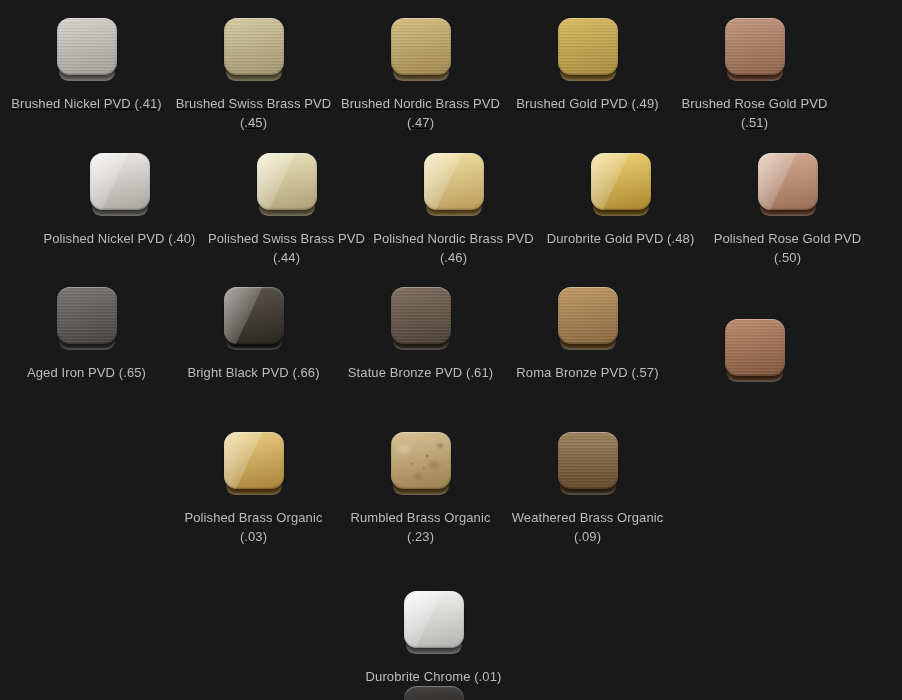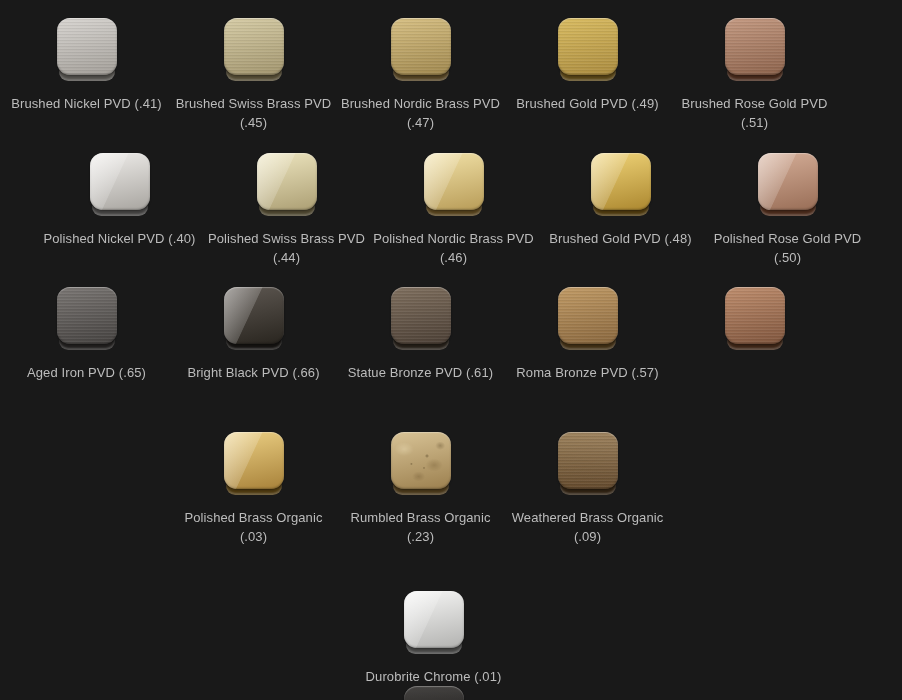--- a/index.html
+++ b/index.html
@@ -4,23 +4,23 @@
 <style>
   html, body { margin: 0; padding: 0; }
   body {
     width: 902px; height: 700px;
     background: #191919;
     overflow: hidden;
     font-family: "Liberation Sans", sans-serif;
   }
   .grid { width: 902px; }
   .row { display: flex; padding-left: 3px; }
-  .row:nth-of-type(1) { margin-top: 18px; }
+  .row:nth-of-type(1) { margin-top: 18px; text-decoration: underline; }
   .row:nth-of-type(2) { margin-top: 21px; padding-left: 36px; }
-  .row:nth-of-type(3) { margin-top: 20px; }
+  .row:nth-of-type(3) { margin-top: 20px; align-items: flex-end; }
   .row:nth-of-type(4) { margin-top: 50px; padding-left: 170px; }
   .row:nth-of-type(5) { margin-top: 45px; padding-left: 350px; flex-direction: column; }
   .cell {
     width: 167px;
     display: flex; flex-direction: column; align-items: center;
     cursor: pointer;
   }
   .swatch { position: relative; width: 60px; height: 63px; }
   .depth {
     position: absolute; left: 2px; right: 2px; bottom: 0; height: 13px;
@@ -159,21 +159,21 @@
           <div>Polished Nordic Brass PVD</div>
           <div>(.46)</div>
         </div>
   </div>
       <div class="cell" aria-label="Polished Gold PVD (.48)">
     <div class="swatch fx-polished">
       <div class="depth" style="background: rgb(76, 56, 14);"></div>
       <div class="face" style="background: linear-gradient(168deg, rgb(240, 212, 120), rgb(172, 136, 48));"></div>
     </div>
     <div class="label">
-          <div>Brushed Gold PVD (.48)</div>
+          <div>Durobrite Gold PVD (.48)</div>
         </div>
   </div>
       <div class="cell" aria-label="Polished Rose Gold PVD (.50)">
     <div class="swatch fx-polished">
       <div class="depth" style="background: rgb(72, 41, 26);"></div>
       <div class="face" style="background: linear-gradient(168deg, rgb(213, 174, 152), rgb(153, 110, 87));"></div>
     </div>
     <div class="label">
           <div>Polished Rose Gold PVD (.50)</div>
         </div>

